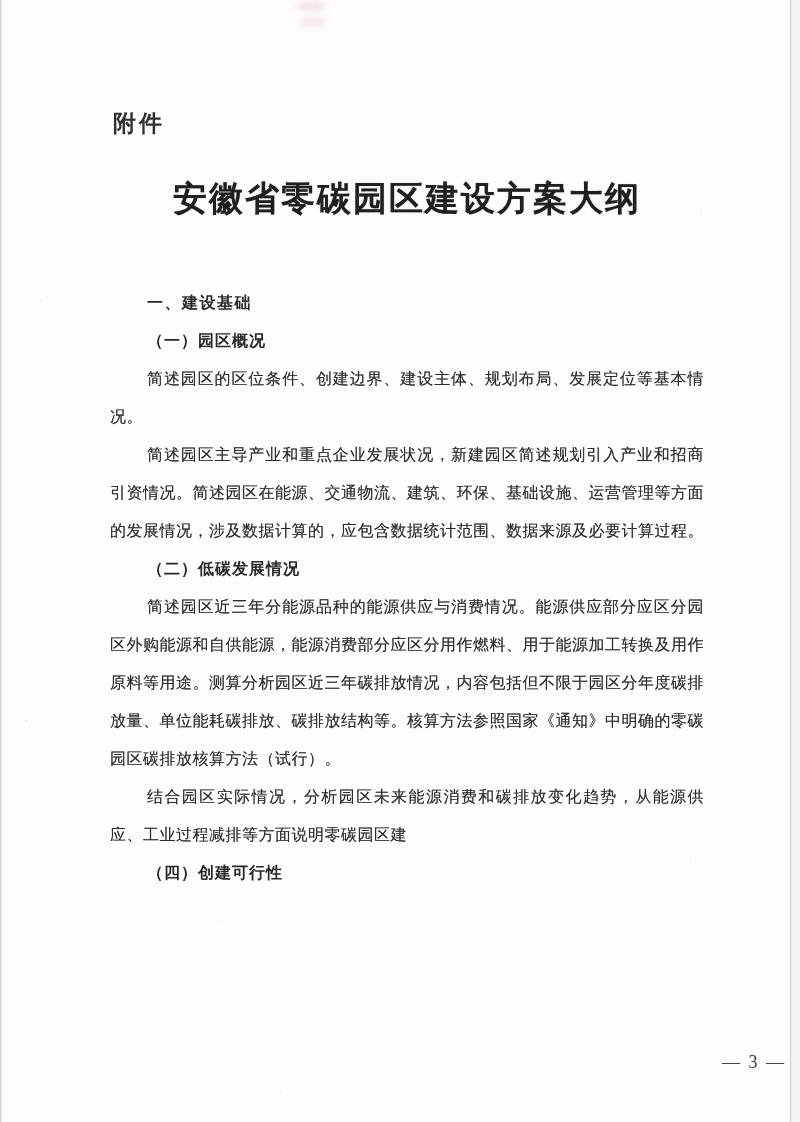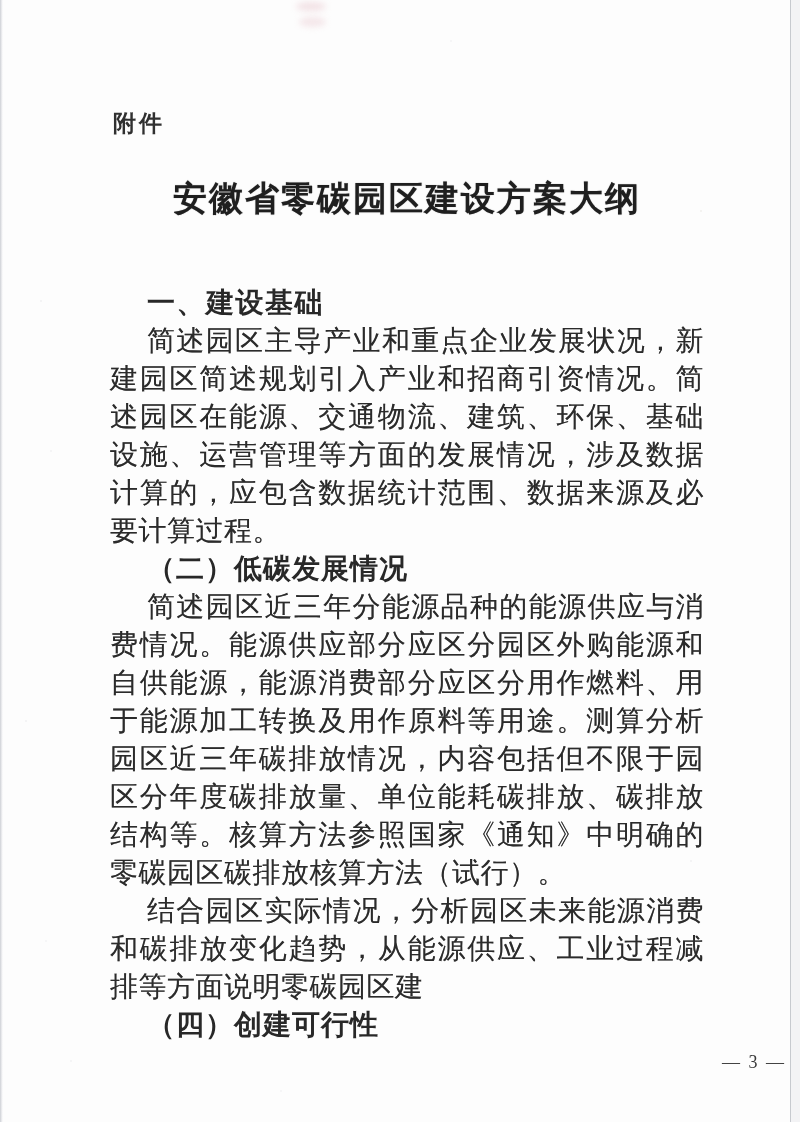--- a/index.html
+++ b/index.html
@@ -72,21 +72,21 @@
     margin:0;
     text-align:center;
     font-size:34px;line-height:40px;
     font-weight:bold;
     letter-spacing:2px;
     color:#1f1f1f;
     text-shadow:0 0 1px rgba(30,30,30,.45);
   }
   .doc-body{
     position:absolute;left:0;top:284px;width:594px;
-    font-size:28px;line-height:38px;
+    font-size:16px;line-height:38px;
     text-align:justify;
     text-justify:inter-character;
     letter-spacing:.5px;
   }
   .block{margin:0;text-indent:37px;}
   .block-h1{
     font-weight:bold;
     font-family:"Liberation Sans", sans-serif;
     color:#282828;
     letter-spacing:1.5px;
@@ -121,20 +121,22 @@
   <div class="speck"></div>
 
   <div class="content">
     <div class="attachment">附件</div>
 
     <h1 class="doc-title">安徽省零碳园区建设方案大纲</h1>
 
     <div class="doc-body">
 
     <div class="block block-h1">一、建设基础</div>
+        <div class="block block-h2">（一）园区概况</div>
+        <div class="block block-p">简述园区的区位条件、创建边界、建设主体、规划布局、发展定位等基本情况。</div>
         <div class="block block-p">简述园区主导产业和重点企业发展状况，新建园区简述规划引入产业和招商引资情况。简述园区在能源、交通物流、建筑、环保、基础设施、运营管理等方面的发展情况，涉及数据计算的，应包含数据统计范围、数据来源及必要计算过程。</div>
         <div class="block block-h2">（二）低碳发展情况</div>
         <div class="block block-p">简述园区近三年分能源品种的能源供应与消费情况。能源供应部分应区分园区外购能源和自供能源，能源消费部分应区分用作燃料、用于能源加工转换及用作原料等用途。测算分析园区近三年碳排放情况，内容包括但不限于园区分年度碳排放量、单位能耗碳排放、碳排放结构等。核算方法参照国家《通知》中明确的零碳园区碳排放核算方法（试行）。</div>
         <div class="block block-p">结合园区实际情况，分析园区未来能源消费和碳排放变化趋势，从能源供应、工业过程减排等方面说明零碳园区建</div>
         <div class="block block-h2">（四）创建可行性</div>
       </div>
 
     <div class="page-number">— 3 —</div>
   </div>
 </div>

